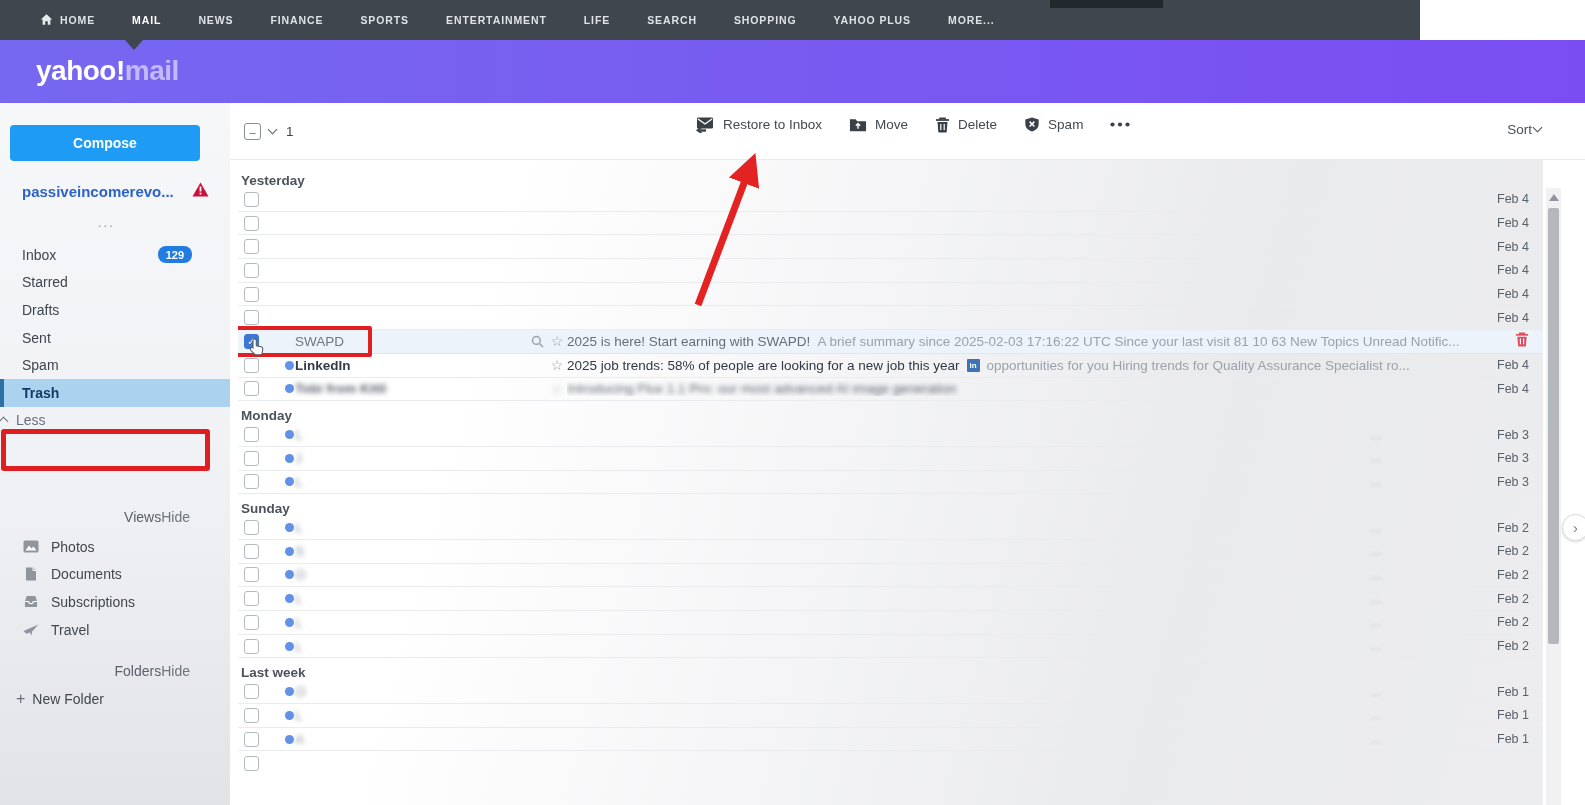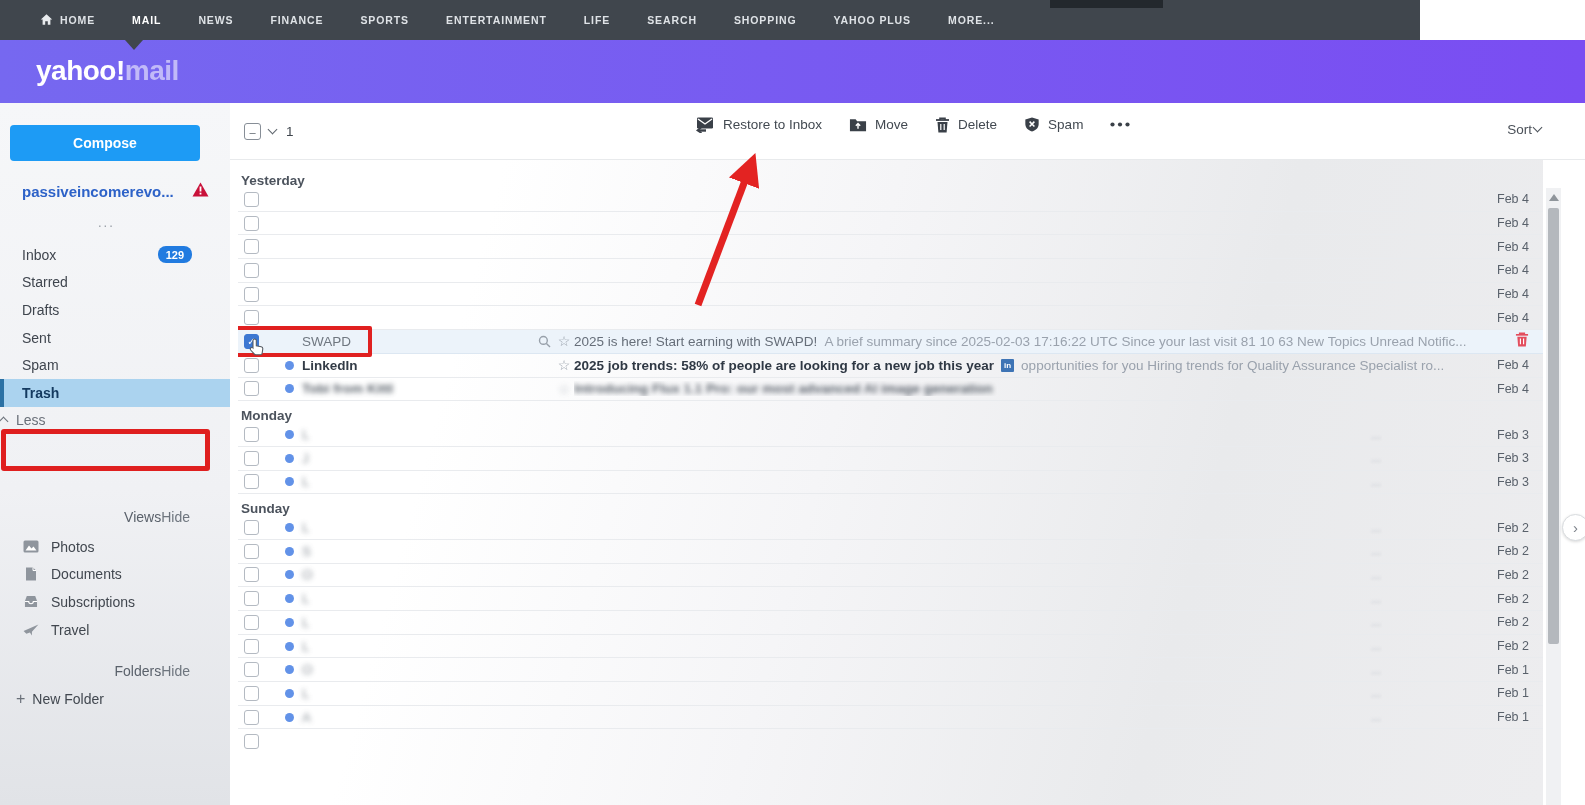--- a/index.html
+++ b/index.html
@@ -53,26 +53,26 @@
   
   .list{position:absolute;left:8px;top:57px;width:1305px;height:645px;padding-top:6px;overflow:hidden;
         background:linear-gradient(105deg,#ffffff 18%,#f5f5f7 45%,#e9eaec 72%,#ededef 100%)}
   .ghead{height:22px;padding:7px 0 0 3px;font-size:13.5px;font-weight:bold;color:#4c535d}
   .row{height:23.7px;display:flex;align-items:center;border-bottom:1px solid #e9ebee;position:relative}
   .row.sel{background:#ecf3fa;border-bottom-color:#dce7f2}
   .cb{width:15px;height:15px;border:1px solid #b4bac2;border-radius:3px;margin-left:6px;background:#fff;flex:none;display:flex;align-items:center;justify-content:center;cursor:pointer}
   .cb.checked{background:#3c77d2;border-color:#3c77d2;color:#fff;font-size:10px}
   .dotslot{width:10px;margin-left:26px;flex:none;display:flex}
   .dot{width:9px;height:9px;border-radius:50%;background:#6292e8}
-  .sender{width:232px;margin-left:7px;font-size:13.5px;color:#6f7780;white-space:nowrap;overflow:hidden;flex:none}
+  .sender{width:232px;font-size:13.5px;color:#6f7780;white-space:nowrap;overflow:hidden;flex:none}
   .sender.b{font-weight:bold;color:#333c47}
   .icoslot{width:20px;flex:none;display:flex;justify-content:center}
   .star{width:20px;flex:none;color:#9aa2ac;font-size:14px;text-align:center;cursor:pointer}
   .subj{flex:1;min-width:0;white-space:nowrap;overflow:hidden;font-size:13.5px;color:#666e79;display:flex;align-items:center;gap:7px}
-  .subj .s1.b{font-weight:bold;color:#2f3844}
+  .subj .s1.b{font-weight:normal;color:#2f3844}
   .subj .sn{color:#9aa2ad}
   .fill{flex:1}
   .liicon{width:13px;height:13px;background:#3e74b5;border-radius:1px;color:#fff;font-size:8px;font-weight:bold;display:inline-flex;align-items:center;justify-content:center;flex:none}
   .trail{width:100px;flex:none;font-size:12px;color:#b9bfc7;filter:blur(1.5px)}
   .dateslot{width:72px;flex:none;text-align:right;padding-right:14px;font-size:12.5px;color:#59616b}
   .rowtrash{display:inline-flex}
   .blur{filter:blur(2.5px);opacity:.8}
 
   
   .redbox-trash{position:absolute;left:1px;top:429px;width:209px;height:42px;border:5px solid #df1f1f;border-radius:3px;z-index:5;pointer-events:none}
@@ -493,20 +493,21 @@
             </span>
             <span class="sender blur">L</span>
             <span class="icoslot"></span>
             <span class="star blur"></span>
             <span class="subj"></span>
             <span class="trail">...</span>
             <span class="dateslot">Feb 2</span>
           </div>
         </div>
         <div class="group">
+          <div class="ghead">Last week</div>
           <div class="row">
             <span class="cb"></span>
             <span class="dotslot">
               <i class="dot"></i>
             </span>
             <span class="sender blur">O</span>
             <span class="icoslot"></span>
             <span class="star blur"></span>
             <span class="subj"></span>
             <span class="trail">...</span>

